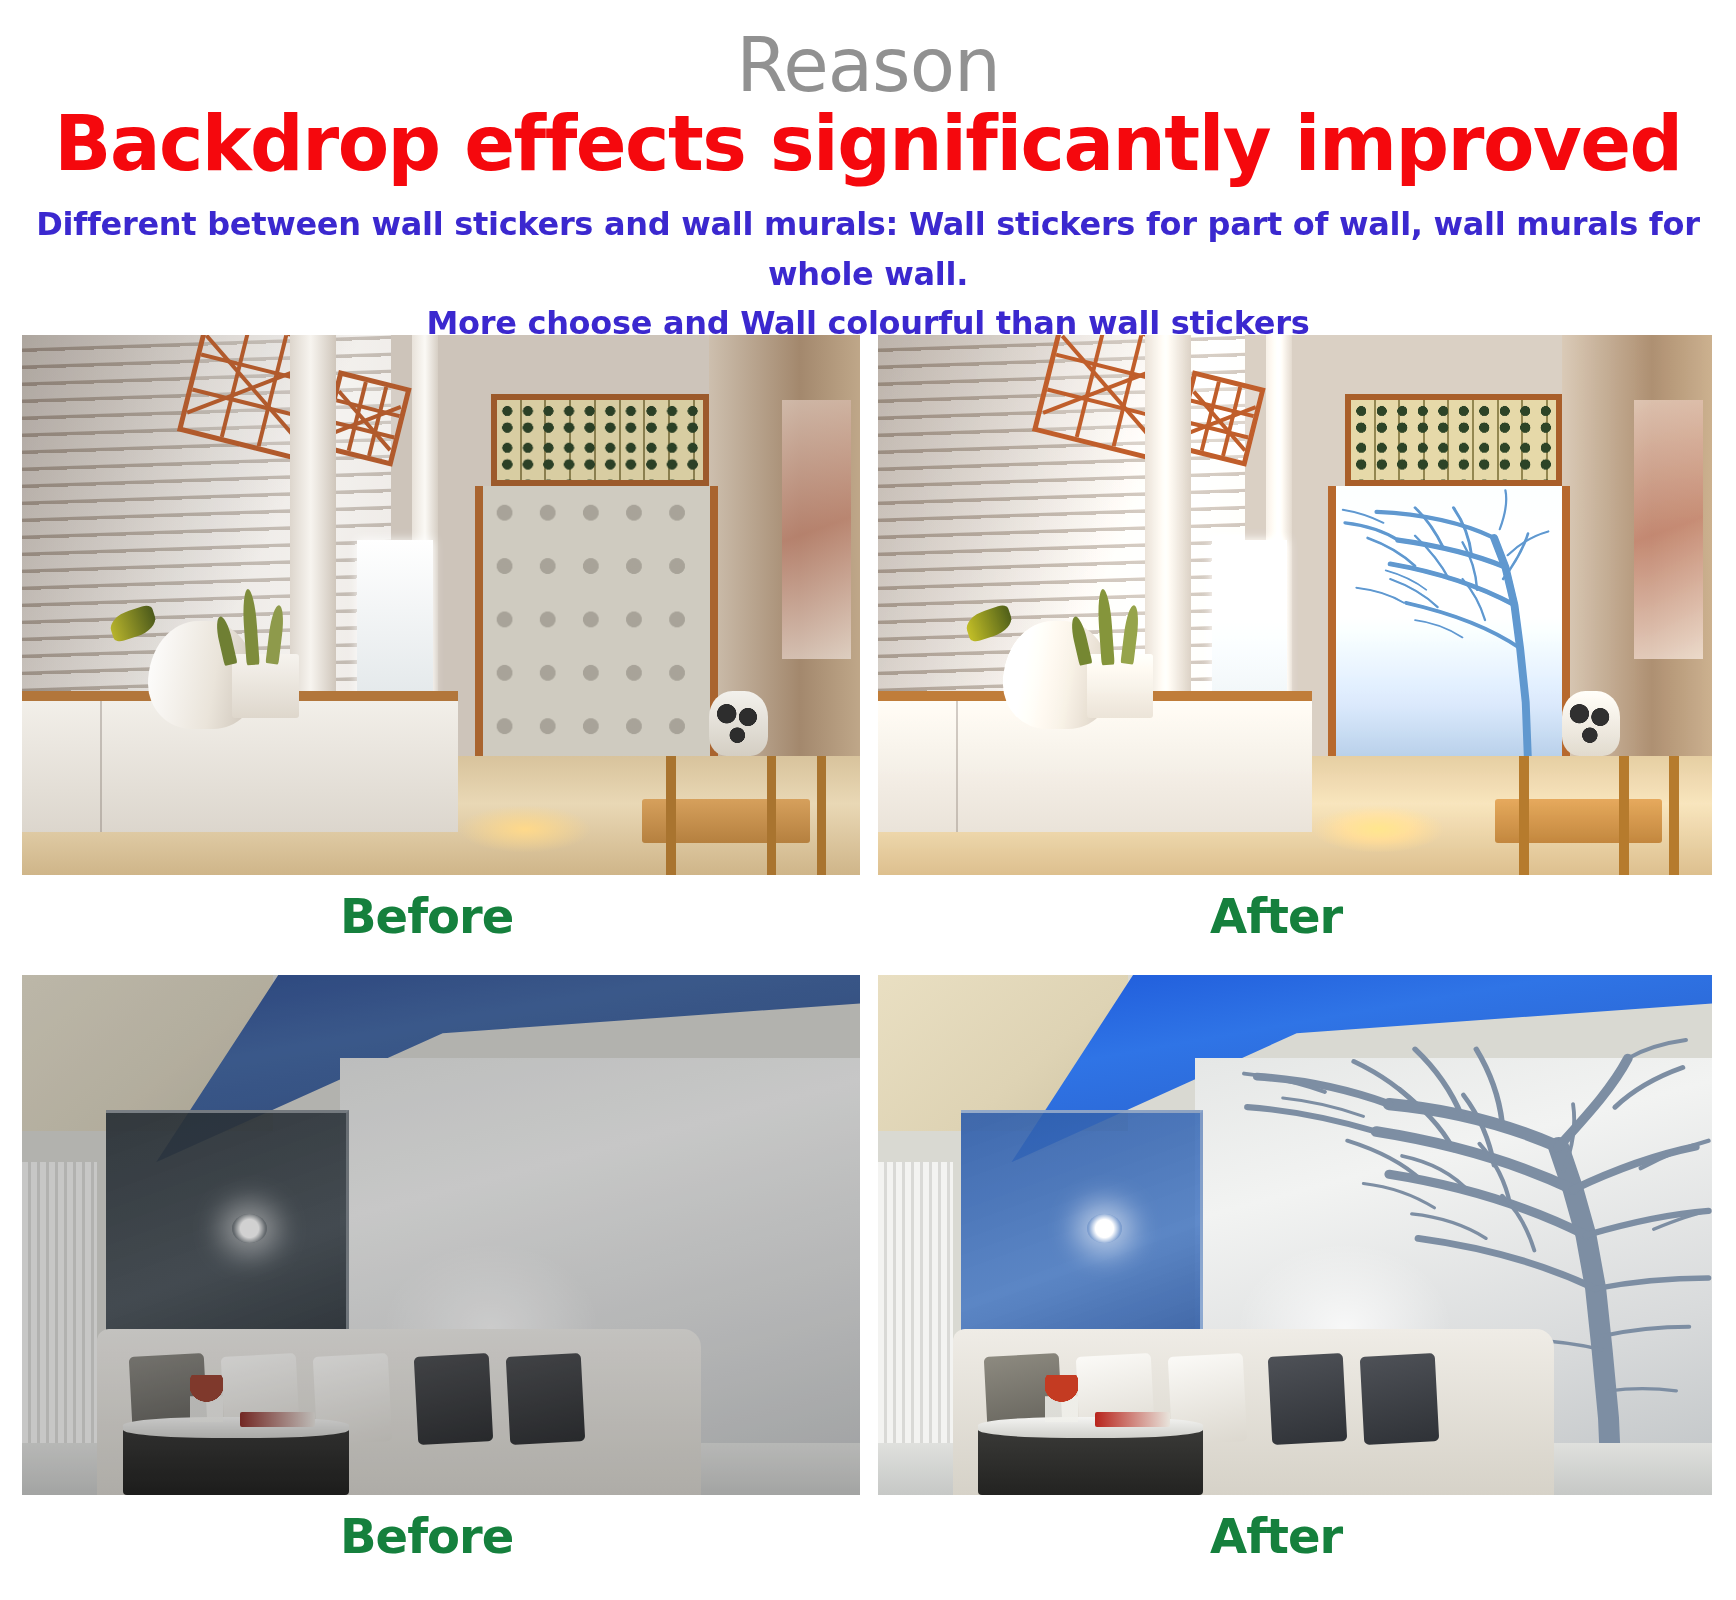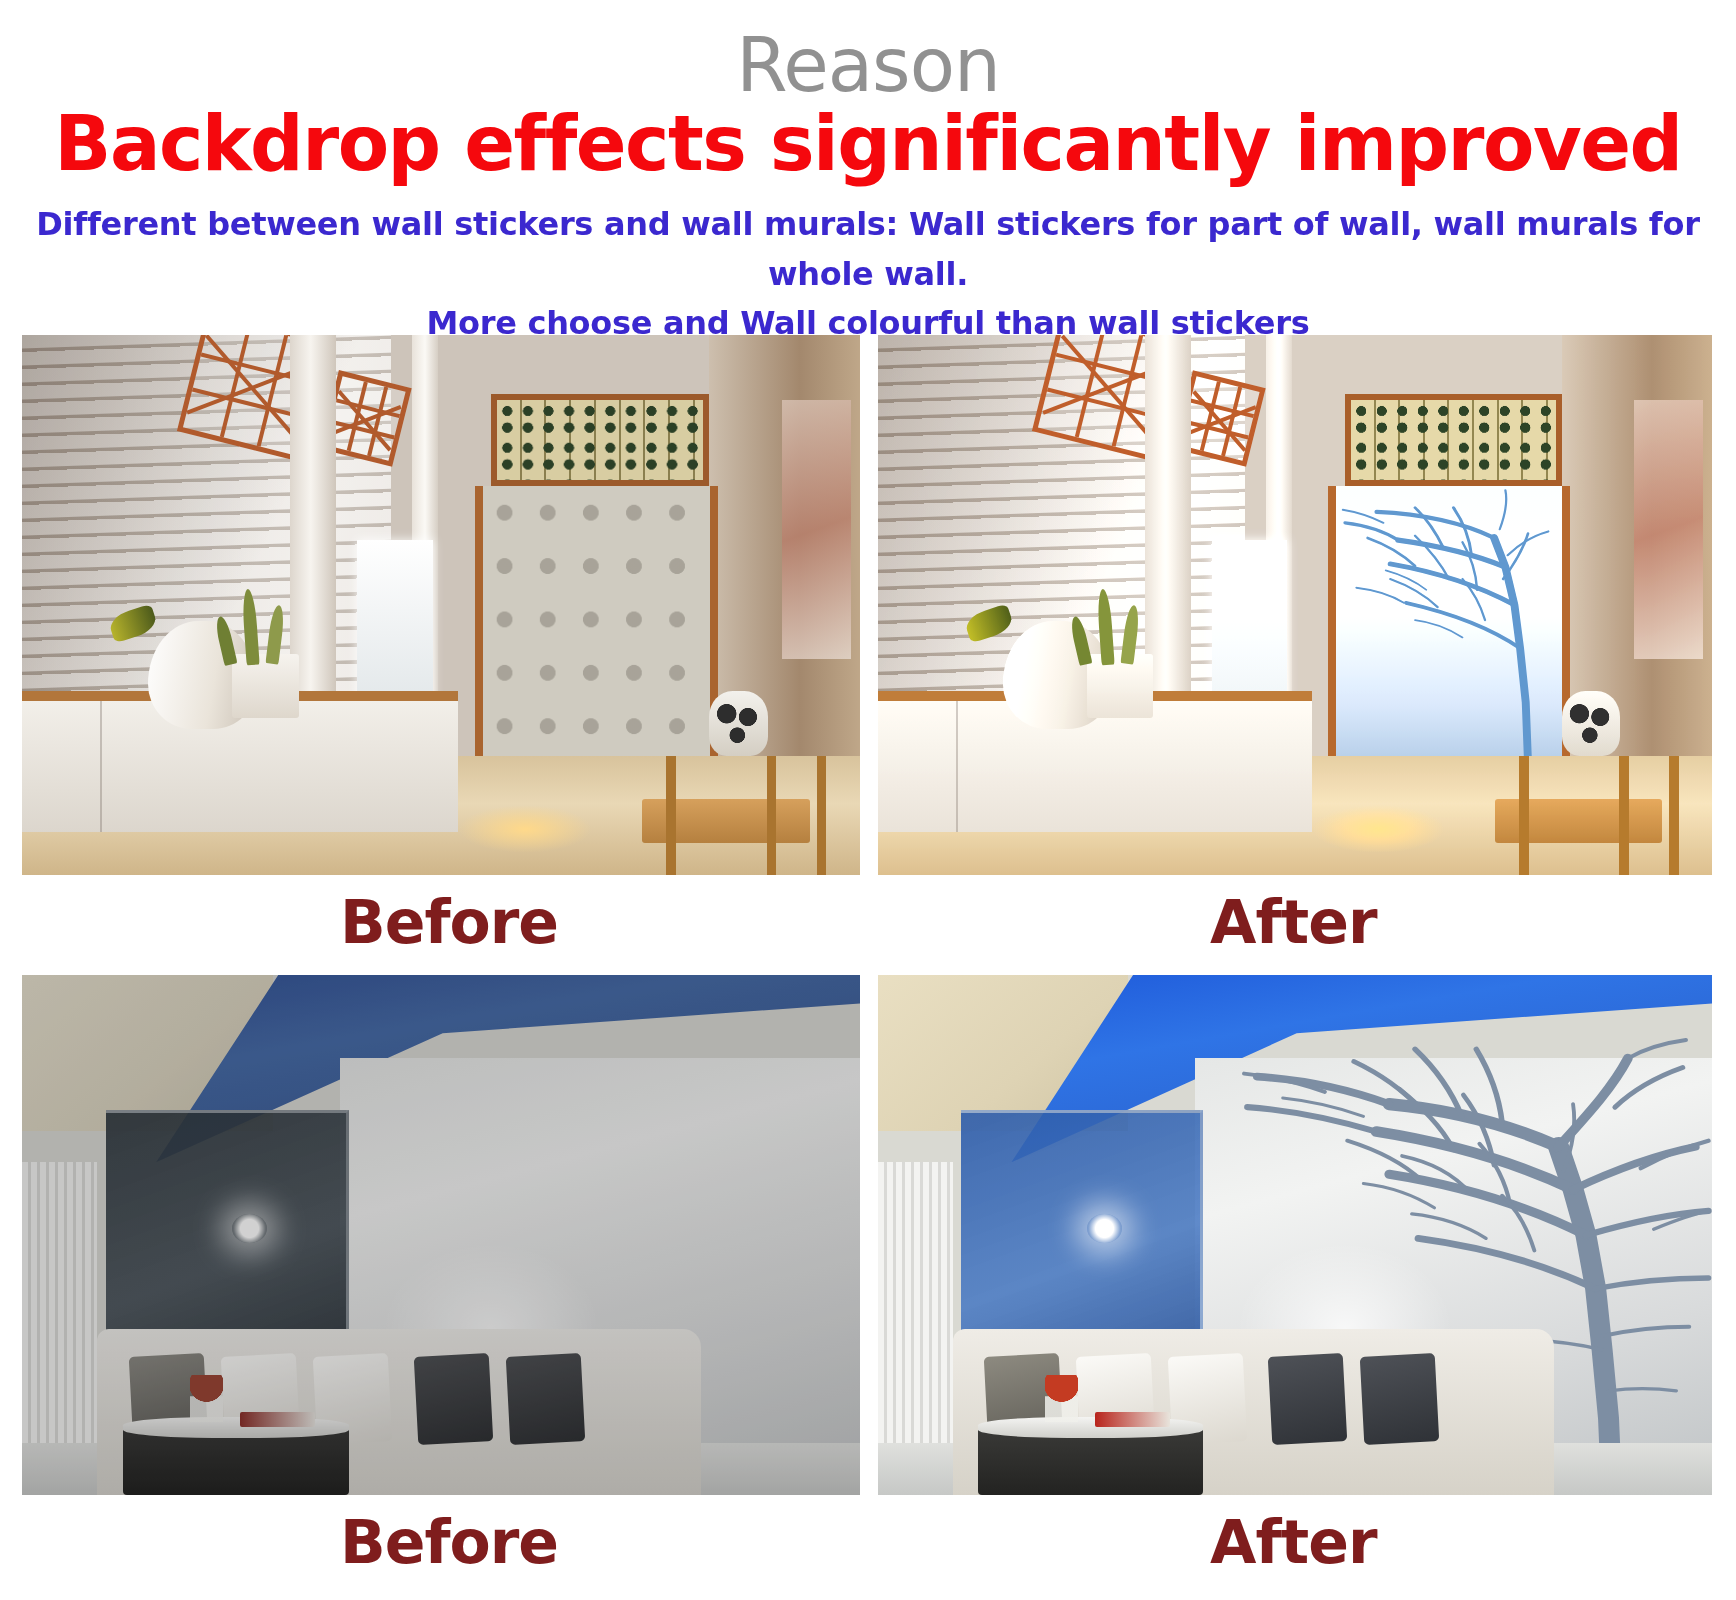--- a/index.html
+++ b/index.html
@@ -56,22 +56,22 @@
   .photo{
     position:absolute; left:0; top:0; width:100%; height:100%;
     overflow:hidden;
     background:#cfc7bd;
   }
 
   .caption{
     position:absolute;
     font-family:"DejaVu Sans", sans-serif;
     font-weight:bold;
-    color:#7f1d1d;
-    font-size:60px;
+    color:#15803d;
+    font-size:48px;
     line-height:1;
     letter-spacing:-1px;
   }
   .cap-tl{ left:340px; top:592px; }
   .cap-tr{ left:1210px; top:592px; }
   .cap-bl{ left:340px; top:1212px; }
   .cap-br{ left:1210px; top:1212px; }
 
   
   .corr{ position:absolute; inset:0; background:#cdc4ba; }

